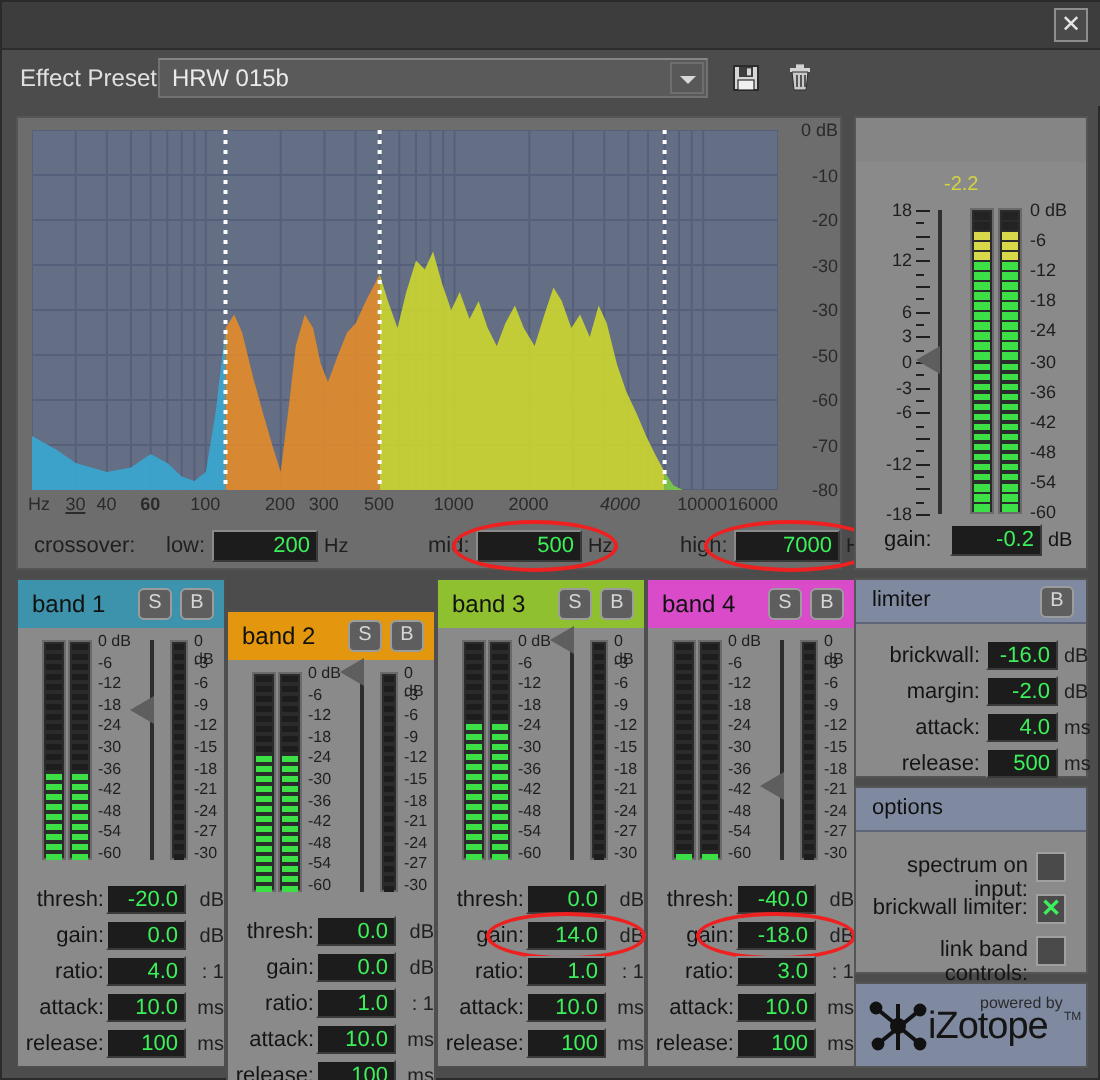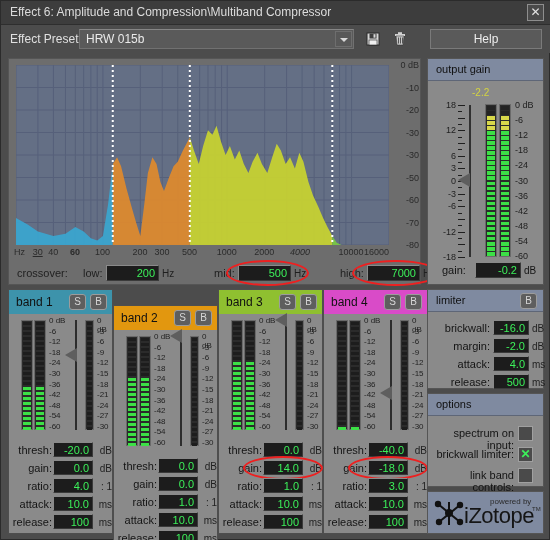--- a/index.html
+++ b/index.html
@@ -197,34 +197,33 @@
     color: #3cf05a; font-size: 12px; text-align: center; line-height: 13px;
     font-weight: bold;
   }
 
   .logo-panel {
     position: absolute; left: 426px; top: 490px; width: 117px; height: 43px;
     background: #7f8aa0; border: 1px solid #555;
   }
   .logo-text {
     position: absolute; left: 36px; top: 11px;
-    font-size: 22px; color: #151515; letter-spacing: -0.5px;
+    font-size: 19px; color: #151515; letter-spacing: -0.5px;
   }
   .logo-sub {
     position: absolute; left: 62px; top: 5px; font-size: 8px; color: #2a2a2a;
   }
   .logo-tm { position: absolute; left: 104px; top: 14px; font-size: 6px; color: #2a2a2a; }
 </style>
 </head>
 <body>
 
 <div id="app">
 
   <div class="titlebar">
-    <div class="title-text">Effect 6: Amplitude and Compression\Multiband Compressor</div>
     <div class="close-btn">✕</div>
   </div>
 
   <div class="presetrow">
     <div class="preset-label">Effect Preset:</div>
     <div class="preset-combo">
       <div class="preset-value">HRW 015b</div>
       <div class="combo-arrow"></div>
     </div>
     <div class="icon-btn" style="left:363px;">
@@ -238,21 +237,20 @@
     <div class="icon-btn" style="left:390px;">
       <svg width="18" height="18" viewBox="0 0 18 18">
         <rect x="4" y="4" width="10" height="2" fill="#d2d2d2"></rect>
         <rect x="7" y="2.2" width="4" height="1.8" fill="#d2d2d2"></rect>
         <path d="M5 6 L13 6 L12 15 L6 15 Z" fill="#c9c9c9" stroke="#2b2b2b" stroke-width="0.5"></path>
         <rect x="7" y="7.5" width="1" height="6" fill="#555"></rect>
         <rect x="9" y="7.5" width="1" height="6" fill="#555"></rect>
         <rect x="11" y="7.5" width="1" height="6" fill="#555"></rect>
       </svg>
     </div>
-    <div class="help-btn">Help</div>
   </div>
 
   <div class="spec-panel">
     <div class="spec-graph">
       <svg id="spec-svg" width="373" height="180" viewBox="0 0 373 180">
           <line x1="0" y1="0" x2="0" y2="180" stroke="#56607a" stroke-width="1"></line>
           <line x1="21.894013209256354" y1="0" x2="21.894013209256354" y2="180" stroke="#56607a" stroke-width="1"></line>
           <line x1="37.428062794221674" y1="0" x2="37.428062794221674" y2="180" stroke="#56607a" stroke-width="1"></line>
           <line x1="49.477207744889995" y1="0" x2="49.477207744889995" y2="180" stroke="#56607a" stroke-width="1"></line>
           <line x1="59.322076003478024" y1="0" x2="59.322076003478024" y2="180" stroke="#56607a" stroke-width="1"></line>
@@ -326,21 +324,21 @@
         <div class="hz-tick" style="left: 0px;">Hz</div>
         <div class="hz-tick" style="left: 18.694px; text-decoration: underline;">30</div>
         <div class="hz-tick" style="left: 34.2281px;">40</div>
         <div class="hz-tick" style="left: 56.1221px; font-weight: bold;">60</div>
         <div class="hz-tick" style="left: 81.1053px;">100</div>
         <div class="hz-tick" style="left: 118.533px;">200</div>
         <div class="hz-tick" style="left: 140.427px;">300</div>
         <div class="hz-tick" style="left: 168.011px;">500</div>
         <div class="hz-tick" style="left: 202.839px;">1000</div>
         <div class="hz-tick" style="left: 240.267px;">2000</div>
-        <div class="hz-tick" style="left: 276px; font-style: italic;">4000</div>
+        <div class="hz-tick" style="left: 286px; font-style: italic;">4000</div>
         <div class="hz-tick" style="left: 324.572px;">10000</div>
         <div class="hz-tick" style="left: 349.951px;">16000</div>
       </div>
 
     <div class="crossover-row">
       <div class="xo-label" style="left:2px;">crossover:</div>
       <div class="xo-label" style="left:68px;">low:</div>
       <div class="lcd" style="left:91px; top:2px; width:53px; height:16px;">200</div>
       <div class="unit" style="left:147px;">Hz</div>
 
@@ -350,23 +348,20 @@
       <div class="ellipse" style="left:211px; top:-3px; width:83px; height:26px;"></div>
 
       <div class="xo-label" style="left:325px;">high:</div>
       <div class="lcd" style="left:352px; top:2px; width:53px; height:16px;">7000</div>
       <div class="unit" style="left:408px;">Hz</div>
       <div class="ellipse" style="left:337px; top:-3px; width:87px; height:26px;"></div>
     </div>
   </div>
 
   <div class="panel" style="left:426px; top:57px; width:117px; height:227px;">
-    <div class="panel-head">
-      <div class="panel-title">output gain</div>
-    </div>
     <div class="panel-body">
       <div class="peaklabel" style="left:44px; top:6px;">-2.2</div>
 
       <div id="og-left-scale">
           <div class="og-scale" style="left: 4px; width: 24px; top: 19px;">18</div>
           <div class="og-scale" style="left: 4px; width: 24px; top: 44.3333px;">12</div>
           <div class="og-scale" style="left: 4px; width: 24px; top: 69.6667px;">6</div>
           <div class="og-scale" style="left: 4px; width: 24px; top: 82.3333px;">3</div>
           <div class="og-scale" style="left: 4px; width: 24px; top: 95px;">0</div>
           <div class="og-scale" style="left: 4px; width: 24px; top: 107.667px;">-3</div>

